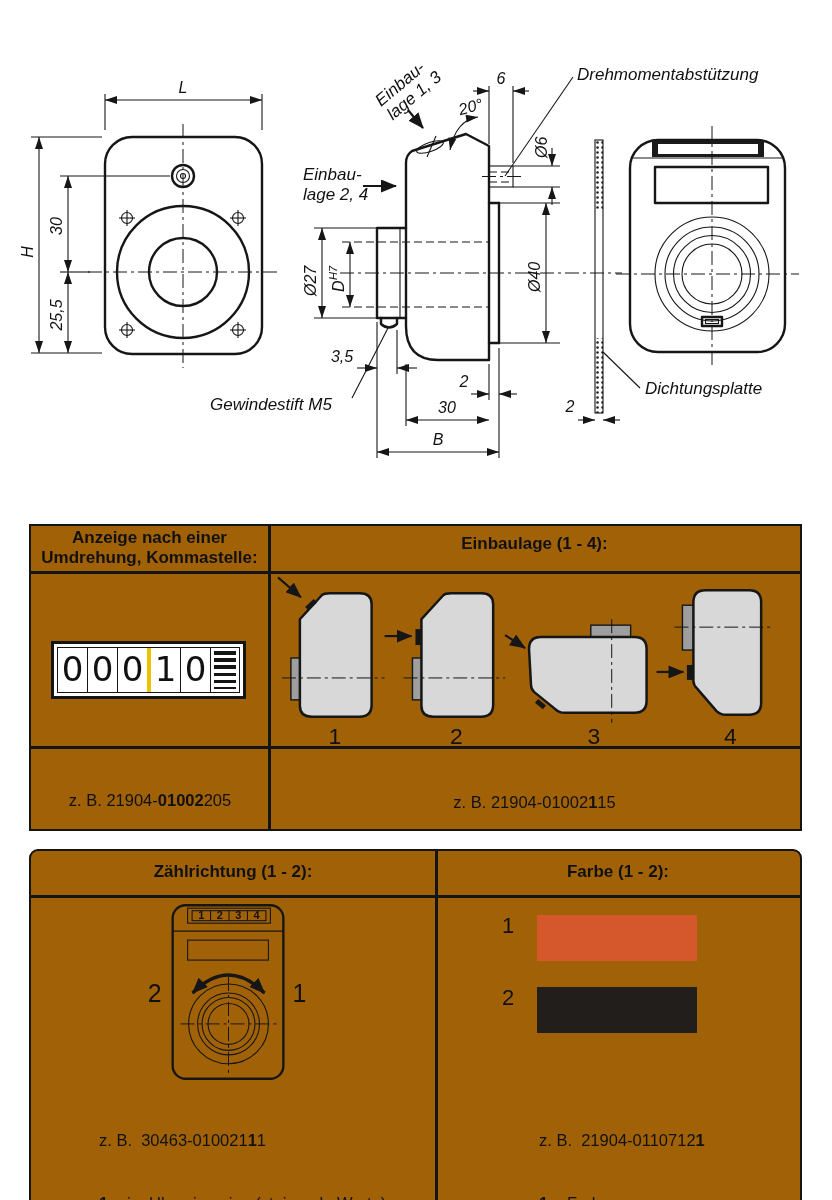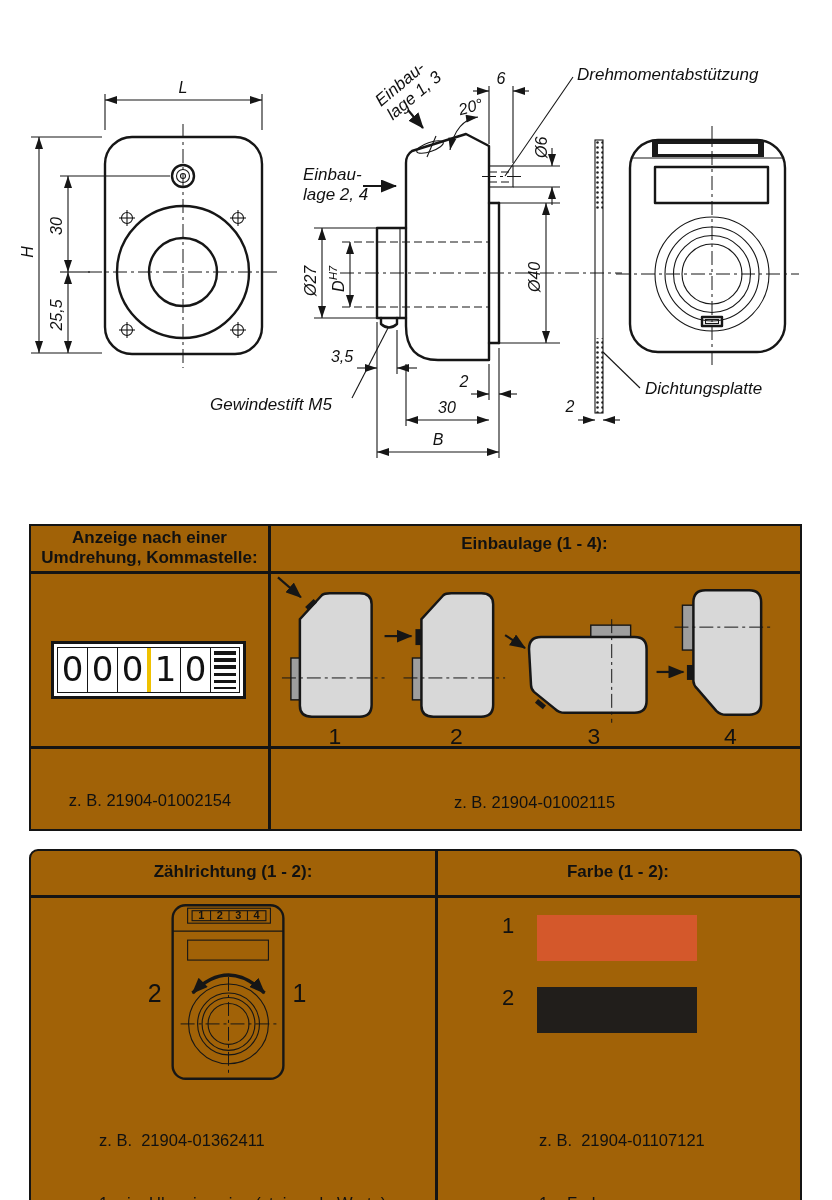--- a/index.html
+++ b/index.html
@@ -14,21 +14,21 @@
   .o{fill:none;stroke:#161616;stroke-width:2.4;stroke-linejoin:round;stroke-linecap:round;}
   .t{fill:none;stroke:#161616;stroke-width:1.1;}
   .cl{fill:none;stroke:#161616;stroke-width:1;stroke-dasharray:14 4 3 4;}
   .dsh{fill:none;stroke:#161616;stroke-width:1.1;stroke-dasharray:8 4;}
   .pa{fill:none;stroke:#161616;stroke-width:2.2;}
   .tbl{position:absolute;border:2.5px solid #141414;background:#a16207;box-sizing:border-box;}
   .vline{position:absolute;top:0;bottom:0;width:2.5px;background:#141414;}
   .hline{position:absolute;left:0;right:0;height:2.5px;background:#141414;}
   .hdr{position:absolute;font-weight:700;font-size:17px;text-align:center;line-height:20px;}
   .note{position:absolute;font-size:16.5px;line-height:19.5px;white-space:pre;}
-  .note b{font-weight:400;}
+  .note b{font-weight:700;}
   
   .counter{position:absolute;border:3.5px solid #151515;padding:3px;background:#fff;}
   .c-in{border:1.5px solid #151515;display:flex;height:44px;background:#fff;}
   .dig{width:29px;border-right:1.5px solid #151515;font-family:"DejaVu Sans",sans-serif;
        font-size:34px;line-height:43px;text-align:center;}
   .dig.nb{border-right:none;}
   .dec{width:4px;}
   .knurl{width:22px;margin:3px 3px;background:repeating-linear-gradient(to bottom,#151515 0 3.5px,#fff 3.5px 7.2px);}
   .sw{position:absolute;width:160px;height:46px;}
   .swl{position:absolute;font-size:22px;width:30px;text-align:center;}
@@ -280,21 +280,21 @@
         <rect x="414" y="30" width="11.5" height="45" fill="#9e9e9e" stroke="#161616" stroke-width="1.4"></rect>
         <path d="M425,106 L425,27 Q425,15 437,15 L481,15 Q493,15 493,27 L493,128 Q493,140 481,140 L458,140 Q452,140 448,136 L429,114 Q425,110 425,106 Z" fill="#d8d8d8" stroke="#161616" stroke-width="2.5"></path>
         <rect x="418.5" y="90" width="7" height="15" fill="#161616"></rect>
         <line class="cl" x1="406" y1="52" x2="504" y2="52"></line>
         <line class="pa" x1="388" y1="97" x2="415" y2="97" marker-end="url(#aeb2)"></line>
         <text class="num" x="462" y="169" text-anchor="middle">4</text>
       </g>
     </svg>
 
     <div class="note" style="left:4px;top:226px;width:230px;">
-      <div style="text-align:center;"><span>z. B. 21904-</span><b>01002</b><span>154</span></div>
+      <div style="text-align:center;"><span>z. B. 21904-</span><b>01002</b><span>205</span></div>
       <div style="padding-left:24px;"><b>0100</b><span> = 1 mm Steigung,</span></div>
       <div style="padding-left:24px;"><b>2</b><span> = Kommastelle an</span></div>
       <div style="padding-left:62px;">2. Stelle von rechts</div>
     </div>
 
     <div class="note" style="left:237px;top:228px;width:533px;text-align:center;">
       <div><span>z. B. 21904-01002</span><b>1</b><span>15</span></div>
       <div><b>1</b><span> = Einbaulage</span></div>
     </div>
   </div>
@@ -339,21 +339,21 @@
       <text class="num2" x="124" y="105" text-anchor="middle">2</text>
       <text class="num2" x="269" y="105" text-anchor="middle">1</text>
     </svg>
 
     <div class="swl" style="left:462px;top:62px;">1</div>
     <div class="sw" style="left: 506px; top: 64px; background-color: rgb(212, 88, 43);"></div>
     <div class="swl" style="left:462px;top:134px;">2</div>
     <div class="sw" style="left: 506px; top: 136px; background-color: rgb(33, 30, 27);"></div>
 
     <div class="note" style="left:68px;top:237px;line-height:21px;">
-      <div><span>z. B.  21904-013624</span><b>1</b><span>1</span></div>
+      <div><span>z. B.  30463-010021</span><b>1</b><span>1</span></div>
       <div><b>1</b><span> = im Uhrzeigersinn (steigende Werte)</span></div>
       
     </div>
 
     <div class="note" style="left:508px;top:237px;line-height:21px;">
       <div><span>z. B.  21904-0110712</span><b>1</b><span></span></div>
       <div><b>1</b><span> = Farbe orange</span></div>
       
     </div>
   </div>

